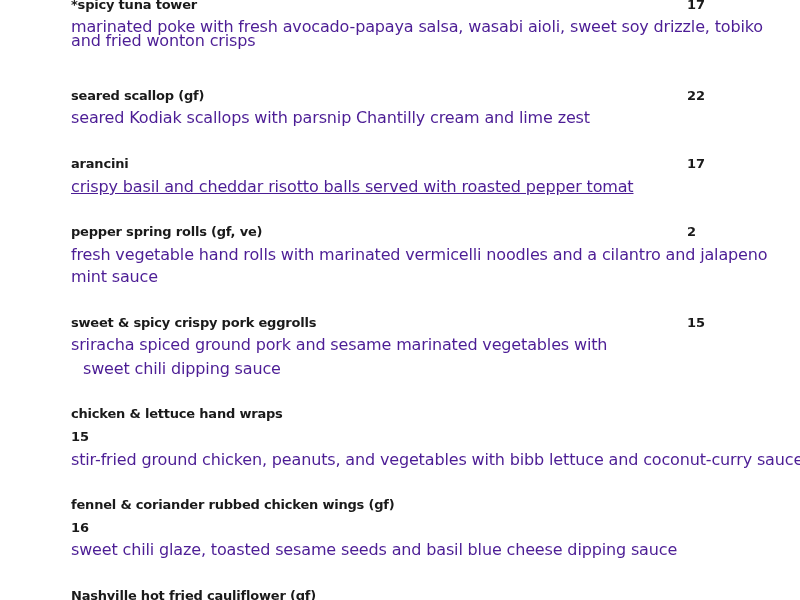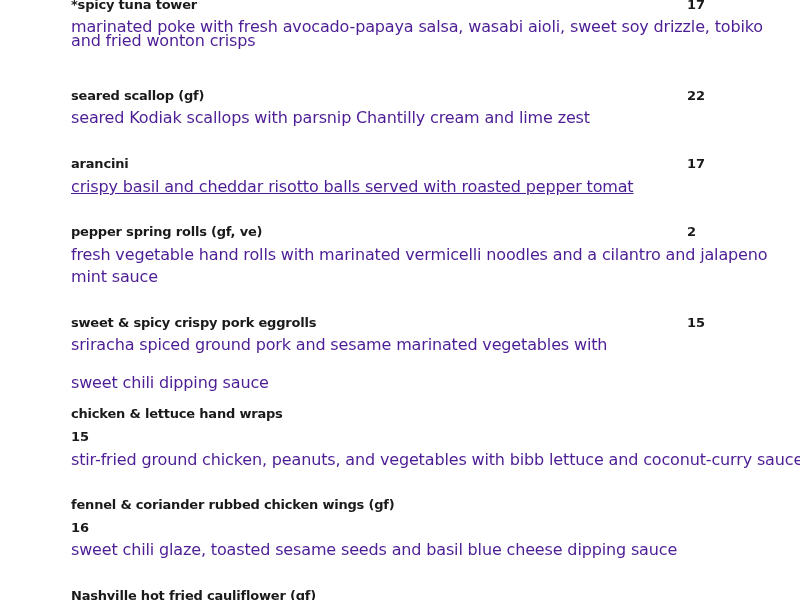--- a/index.html
+++ b/index.html
@@ -92,21 +92,21 @@
     <div class="item-name">pepper spring rolls (gf, ve)</div>
     <div class="item-price">2</div>
     <div class="desc-line" style="top:23px;">fresh vegetable hand rolls with marinated vermicelli noodles and a cilantro and jalapeno</div>
     <div class="desc-line" style="top:45px;">mint sauce</div>
   </div>
 
   <div class="item" style="top:315px;">
     <div class="item-name">sweet &amp; spicy crispy pork eggrolls</div>
     <div class="item-price">15</div>
     <div class="desc-line" style="top:22px;">sriracha spiced ground pork and sesame marinated vegetables with</div>
-    <div class="desc-line" style="top:60px;">sweet chili dipping sauce</div>
+    <div class="desc-line" style="top:46px;margin-left:12px;">sweet chili dipping sauce</div>
   </div>
 
   <div class="item" style="top:406px;">
     <div class="item-name">chicken &amp; lettuce hand wraps</div>
     <div class="item-price-below">15</div>
     <div class="desc-line" style="top:46px;">stir-fried ground chicken, peanuts, and vegetables with bibb lettuce and coconut-curry sauce</div>
   </div>
 
   <div class="item" style="top:497px;">
     <div class="item-name">fennel &amp; coriander rubbed chicken wings (gf)</div>

